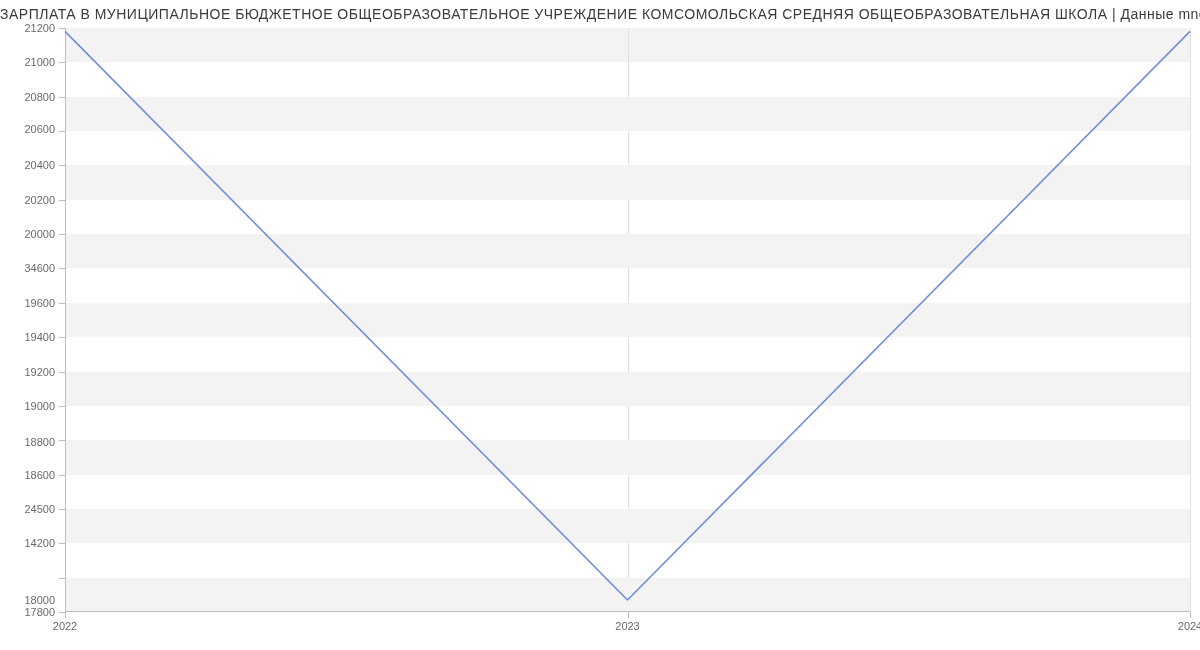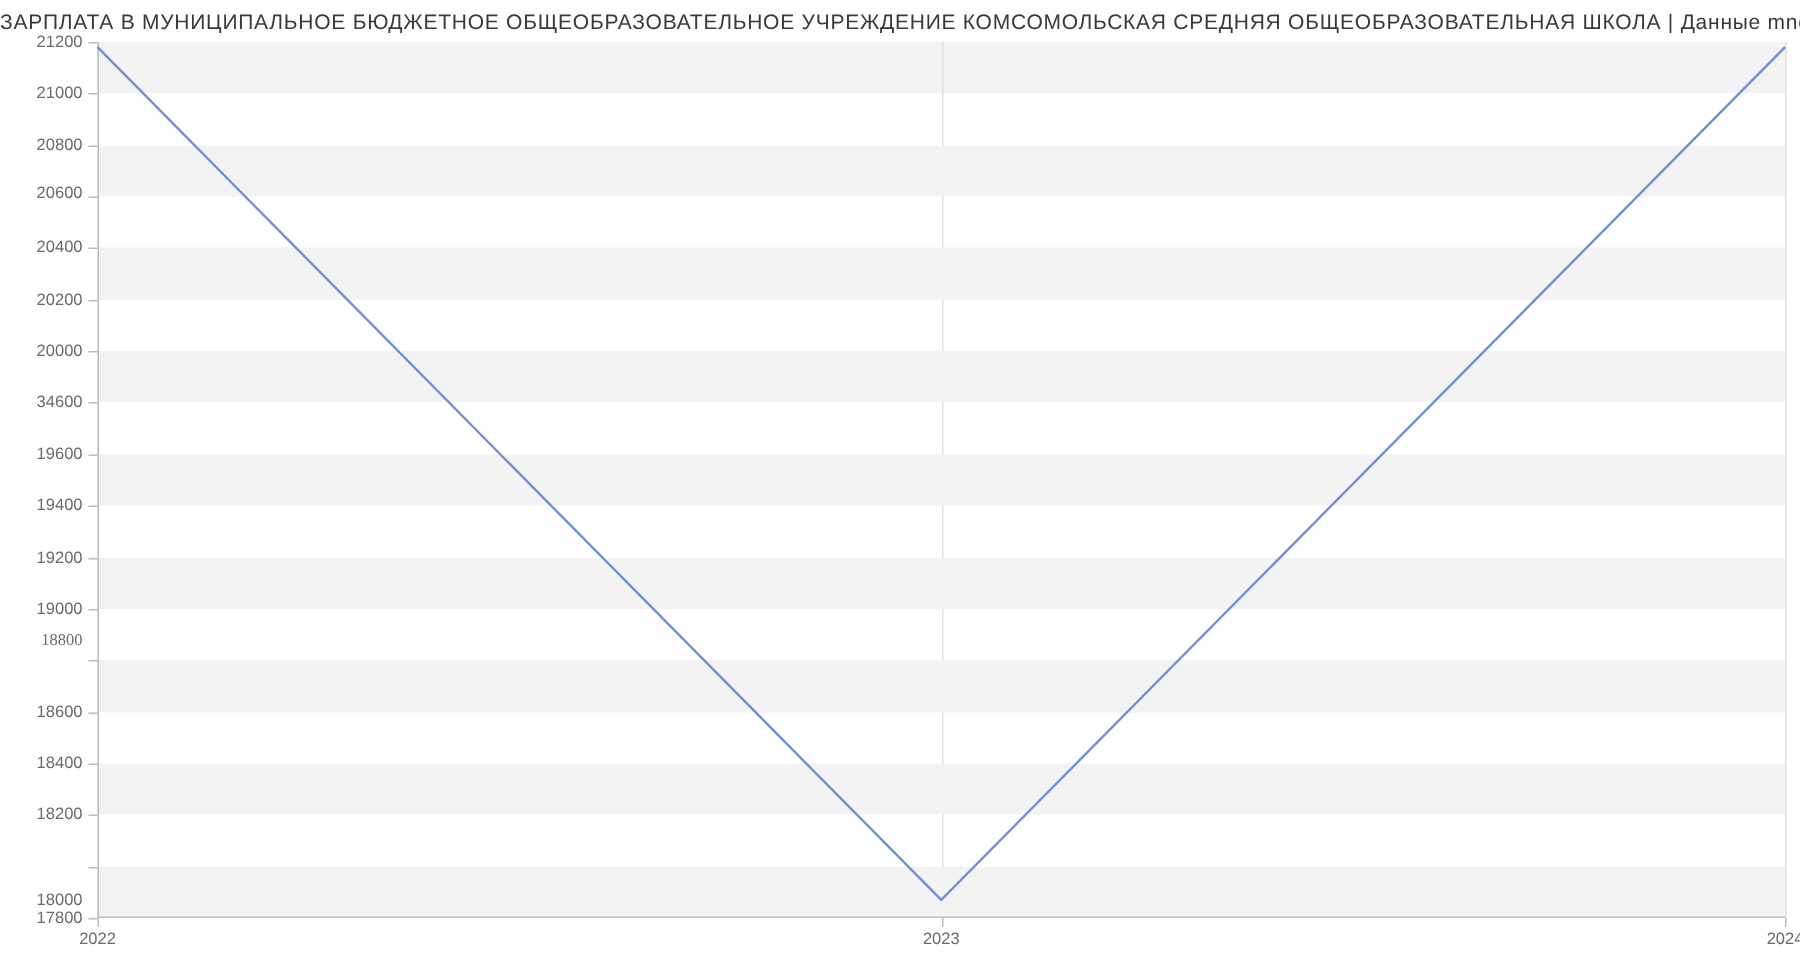--- a/index.html
+++ b/index.html
@@ -128,27 +128,27 @@
     <div class="axis-line-y"></div>
     <div class="axis-line-x"></div>
     <svg class="series" id="series-svg" preserveAspectRatio="none" viewBox="0 0 1125 584">
         <path d="M0,3.4352941176470466 L562.5,571.9764705882353 L1125,3.4352941176470466" fill="none" stroke="#6f8fd8" stroke-width="1.6" stroke-linejoin="round"></path>
       </svg>
   <div class="tick-h" style="top: 584px;"></div>
       <div class="ylab" style="top: 584px;">17800</div>
       <div class="tick-h" style="top: 549.647px;"></div>
       <div class="ylab" style="top: 572px;">18000</div>
       <div class="tick-h" style="top: 515.294px;"></div>
-      <div class="ylab" style="top: 515.294px;">18200</div>
+      <div class="ylab" style="top: 515.294px;">14200</div>
       <div class="tick-h" style="top: 480.941px;"></div>
-      <div class="ylab" style="top: 480.941px;">18400</div>
+      <div class="ylab" style="top: 480.941px;">24500</div>
       <div class="tick-h" style="top: 446.588px;"></div>
       <div class="ylab" style="top: 446.588px;">18600</div>
       <div class="tick-h" style="top: 412.235px;"></div>
-      <div class="ylab" style="top: 399px; font-family: Liberation Serif, serif;">18800</div>
+      <div class="ylab" style="top: 414px;">18800</div>
       <div class="tick-h" style="top: 377.882px;"></div>
       <div class="ylab" style="top: 377.882px;">19000</div>
       <div class="tick-h" style="top: 343.529px;"></div>
       <div class="ylab" style="top: 343.529px;">19200</div>
       <div class="tick-h" style="top: 309.176px;"></div>
       <div class="ylab" style="top: 309.176px;">19400</div>
       <div class="tick-h" style="top: 274.824px;"></div>
       <div class="ylab" style="top: 274.824px;">19600</div>
       <div class="tick-h" style="top: 240.471px;"></div>
       <div class="ylab" style="top: 240.471px;">34600</div>

